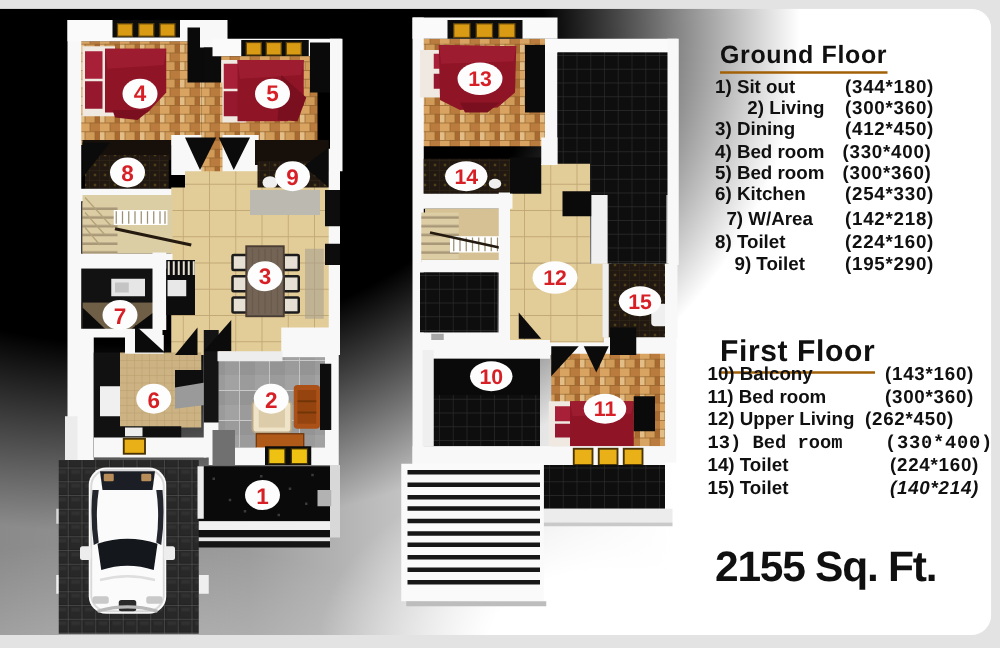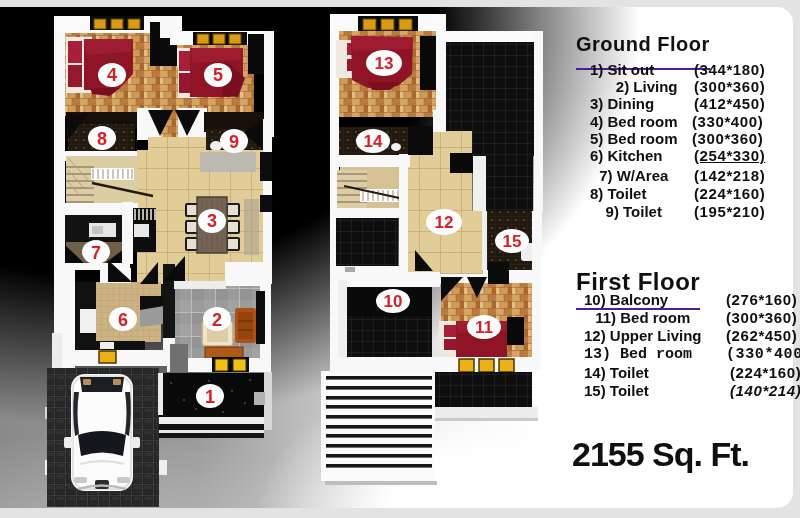--- a/index.html
+++ b/index.html
@@ -7,22 +7,22 @@
   #stage{position:relative;width:800px;height:518px;background:#e3e3e3;}
   #photo{position:absolute;left:0;top:7px;width:793px;height:501px;border-radius:0 16px 16px 0;
     background:
       radial-gradient(ellipse 300px 200px at 480px 510px, rgba(255,255,255,1) 30%, rgba(255,255,255,0) 75%),
       radial-gradient(ellipse 420px 170px at 90px 555px, rgba(255,255,255,.38) 0%, rgba(255,255,255,0) 75%),
       radial-gradient(ellipse 540px 400px at 100px 20px, #000 62%, rgba(0,0,0,0) 100%),
       linear-gradient(to right, #8a8a8a 0%, #9c9c9c 25%, #e6e6e6 55%, #ffffff 68%);
   }
   svg{position:absolute;left:0;top:0;}
   .txt{position:absolute;color:#101010;}
-  .hdr{font-size:20px;font-weight:bold;letter-spacing:0.5px;border-bottom:2px solid #4c1d95;padding-bottom:12px;}
-  .row{position:relative;font-size:15px;font-weight:bold;white-space:nowrap;margin-left:18px;}
+  .hdr{font-size:20px;font-weight:bold;letter-spacing:0.5px;border-bottom:2px solid #a16207;padding-bottom:1px;}
+  .row{position:relative;font-size:15px;font-weight:bold;white-space:nowrap;}
   .dim{position:absolute;top:0;letter-spacing:.6px;}
 </style>
 </head>
 <body>
 <div id="stage">
 
   <div id="photo"></div>
   <svg width="800" height="518" viewBox="0 0 800 518">
     <defs>
 
@@ -571,31 +571,31 @@
   </svg>
 
   <div class="txt hdr" style="left:576px;top:33px;">Ground Floor</div>
 
   <div class="txt" style="left:572px;top:61px;">
     <div class="row" style="height:17.2px;">1) Sit out<span class="dim" style="left:104px;">(344*180)</span></div>
     <div class="row" style="height:17.2px;text-align:right;">2) Living<span class="dim" style="left:104px;">(300*360)</span></div>
     <div class="row" style="height:17.2px;">3) Dining<span class="dim" style="left:104px;">(412*450)</span></div>
     <div class="row" style="height:17.2px;">4) Bed room<span class="dim" style="left:102px;">(330*400)</span></div>
     <div class="row" style="height:17.2px;">5) Bed room<span class="dim" style="left:102px;">(300*360)</span></div>
-    <div class="row" style="height:20.5px;">6) Kitchen<span class="dim" style="left:104px;text-decoration:underline;">(254*330)</span></div>
+    <div class="row" style="height:20.5px;">6) Kitchen<span class="dim" style="left:104px;">(254*330)</span></div>
     <div class="row" style="height:17.6px;text-align:center;">7) W/Area<span class="dim" style="left:104px;">(142*218)</span></div>
     <div class="row" style="height:17.6px;">8) Toilet<span class="dim" style="left:104px;">(224*160)</span></div>
-    <div class="row" style="height:17.6px;text-align:center;">9) Toilet<span class="dim" style="left:104px;">(195*210)</span></div>
+    <div class="row" style="height:17.6px;text-align:center;">9) Toilet<span class="dim" style="left:104px;">(195*290)</span></div>
   </div>
 
   <div class="txt hdr" style="left:576px;top:268px;font-size:24px;">First Floor</div>
 
   <div class="txt" style="left:566px;top:291px;">
-    <div class="row" style="height:18.2px;">10) Balcony<span class="dim" style="left:142px;">(276*160)</span></div>
-    <div class="row" style="height:18.2px;text-align:center;">11) Bed room<span class="dim" style="left:142px;">(300*360)</span></div>
-    <div class="row" style="height:18.2px;">12) Upper Living<span class="dim" style="left:142px;">(262*450)</span></div>
+    <div class="row" style="height:18.2px;">10) Balcony<span class="dim" style="left:142px;">(143*160)</span></div>
+    <div class="row" style="height:18.2px;">11) Bed room<span class="dim" style="left:142px;">(300*360)</span></div>
+    <div class="row" style="height:18.2px;">12) Upper Living<span class="dim" style="left:126px;">(262*450)</span></div>
     <div class="row" style="height:18.2px;font-family:Liberation Mono, monospace;">13) Bed room<span class="dim" style="left:142px;">(330*400)</span></div>
     <div class="row" style="height:18.2px;">14) Toilet<span class="dim" style="left:146px;">(224*160)</span></div>
     <div class="row" style="height:18.2px;">15) Toilet<span class="dim" style="left:146px;font-style:italic;">(140*214)</span></div>
   </div>
 
   <div class="txt" style="left:572px;top:435px;font-size:34px;font-weight:bold;letter-spacing:-1px;">2155 Sq. Ft.</div>
 </div>
 
 </body></html>

